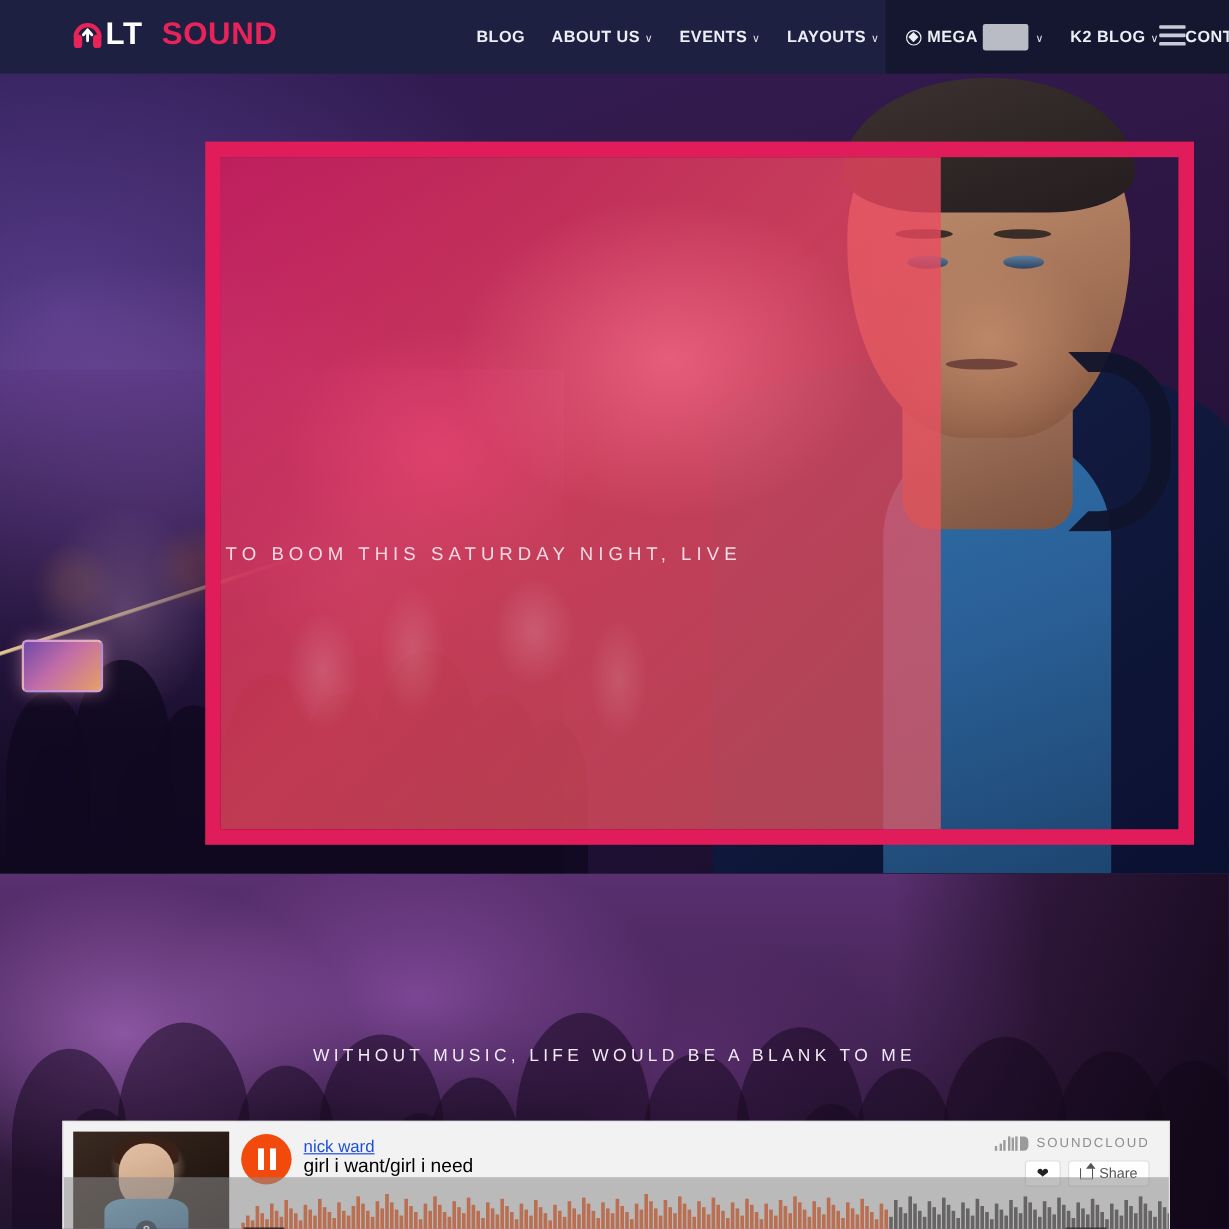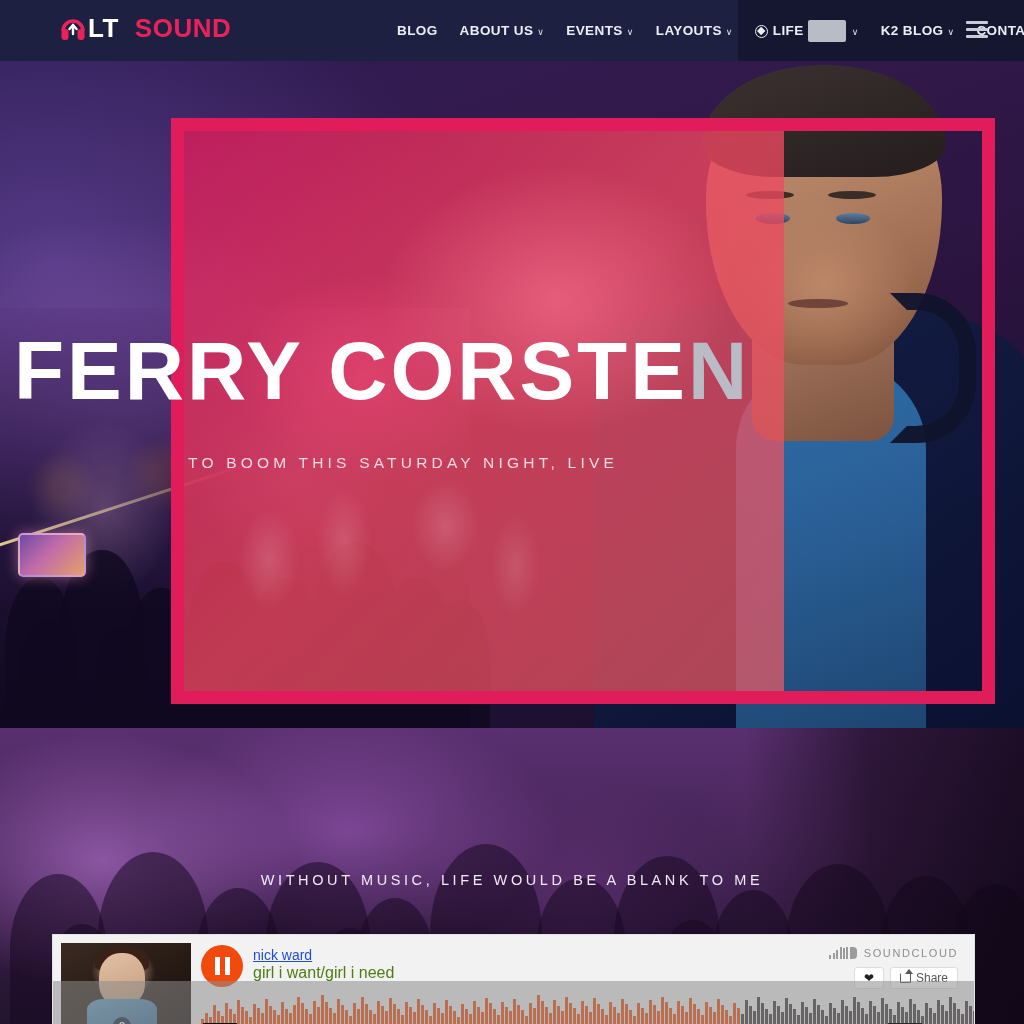--- a/index.html
+++ b/index.html
@@ -284,21 +284,21 @@
     background: #f2490c; cursor: pointer;
     display: flex; align-items: center; justify-content: center; gap: 5px;
   }
   .sc-play i { display:block; width: 5px; height: 18px; background: #fff; }
   .sc-user {
     position: absolute; left: 200px; top: 12px;
     font-size: 14px; color: #1d4ed8; text-decoration: underline; cursor: pointer;
   }
   .sc-track {
     position: absolute; left: 200px; top: 29px;
-    font-size: 16px; color: #4d7c0f;
+    font-size: 16px; color: #000000;
   }
   .sc-brand {
     position: absolute; right: 16px; top: 12px;
     display: flex; align-items: center; gap: 7px;
     font-size: 11px; color: #8e8e8e; letter-spacing: 1.6px;
   }
   .sc-cloud { display: flex; align-items: flex-end; gap: 1.4px; height: 12px; }
   .sc-cloud b { display:block; width: 2px; background: #9b9b9b; }
   .sc-actions {
     position: absolute; right: 16px; top: 32px;
@@ -375,21 +375,21 @@
       <div class="menu-item">
         <span>EVENTS</span>
         <span class="caret">∨</span>
       </div>
       <div class="menu-item">
         <span>LAYOUTS</span>
         <span class="caret">∨</span>
       </div>
       <div class="menu-item">
         <span class="mega-icon"></span>
-        <span>LIFE</span>
+        <span>MEGA</span>
         <span class="mega-placeholder"></span>
         <span class="caret">∨</span>
       </div>
       <div class="menu-item">
         <span>K2 BLOG</span>
         <span class="caret">∨</span>
       </div>
       <div class="menu-item">
         <span>CONTACT</span>
       </div>
@@ -433,23 +433,20 @@
       <div class="brow l"></div>
       <div class="brow r"></div>
       <div class="eye l"></div>
       <div class="eye r"></div>
       <div class="mouth"></div>
       <div class="phones"></div>
     </div>
 
     <div class="hero-frame"></div>
 
-    <div class="hero-title">
-      <span>FERRY CORSTE<span class="cut">N</span></span>
-    </div>
     <div class="hero-sub">TO BOOM THIS SATURDAY NIGHT, LIVE</div>
   </div>
 
   <div class="section2">
     <div class="s2-bg"></div>
     <div class="s2-heads" id="heads">
         <i style="left: 10px; width: 96px; height: 150px;"></i>
         <i style="left: 98px; width: 110px; height: 172px;"></i>
         <i style="left: 196px; width: 84px; height: 136px;"></i>
         <i style="left: 266px; width: 104px; height: 162px;"></i>

